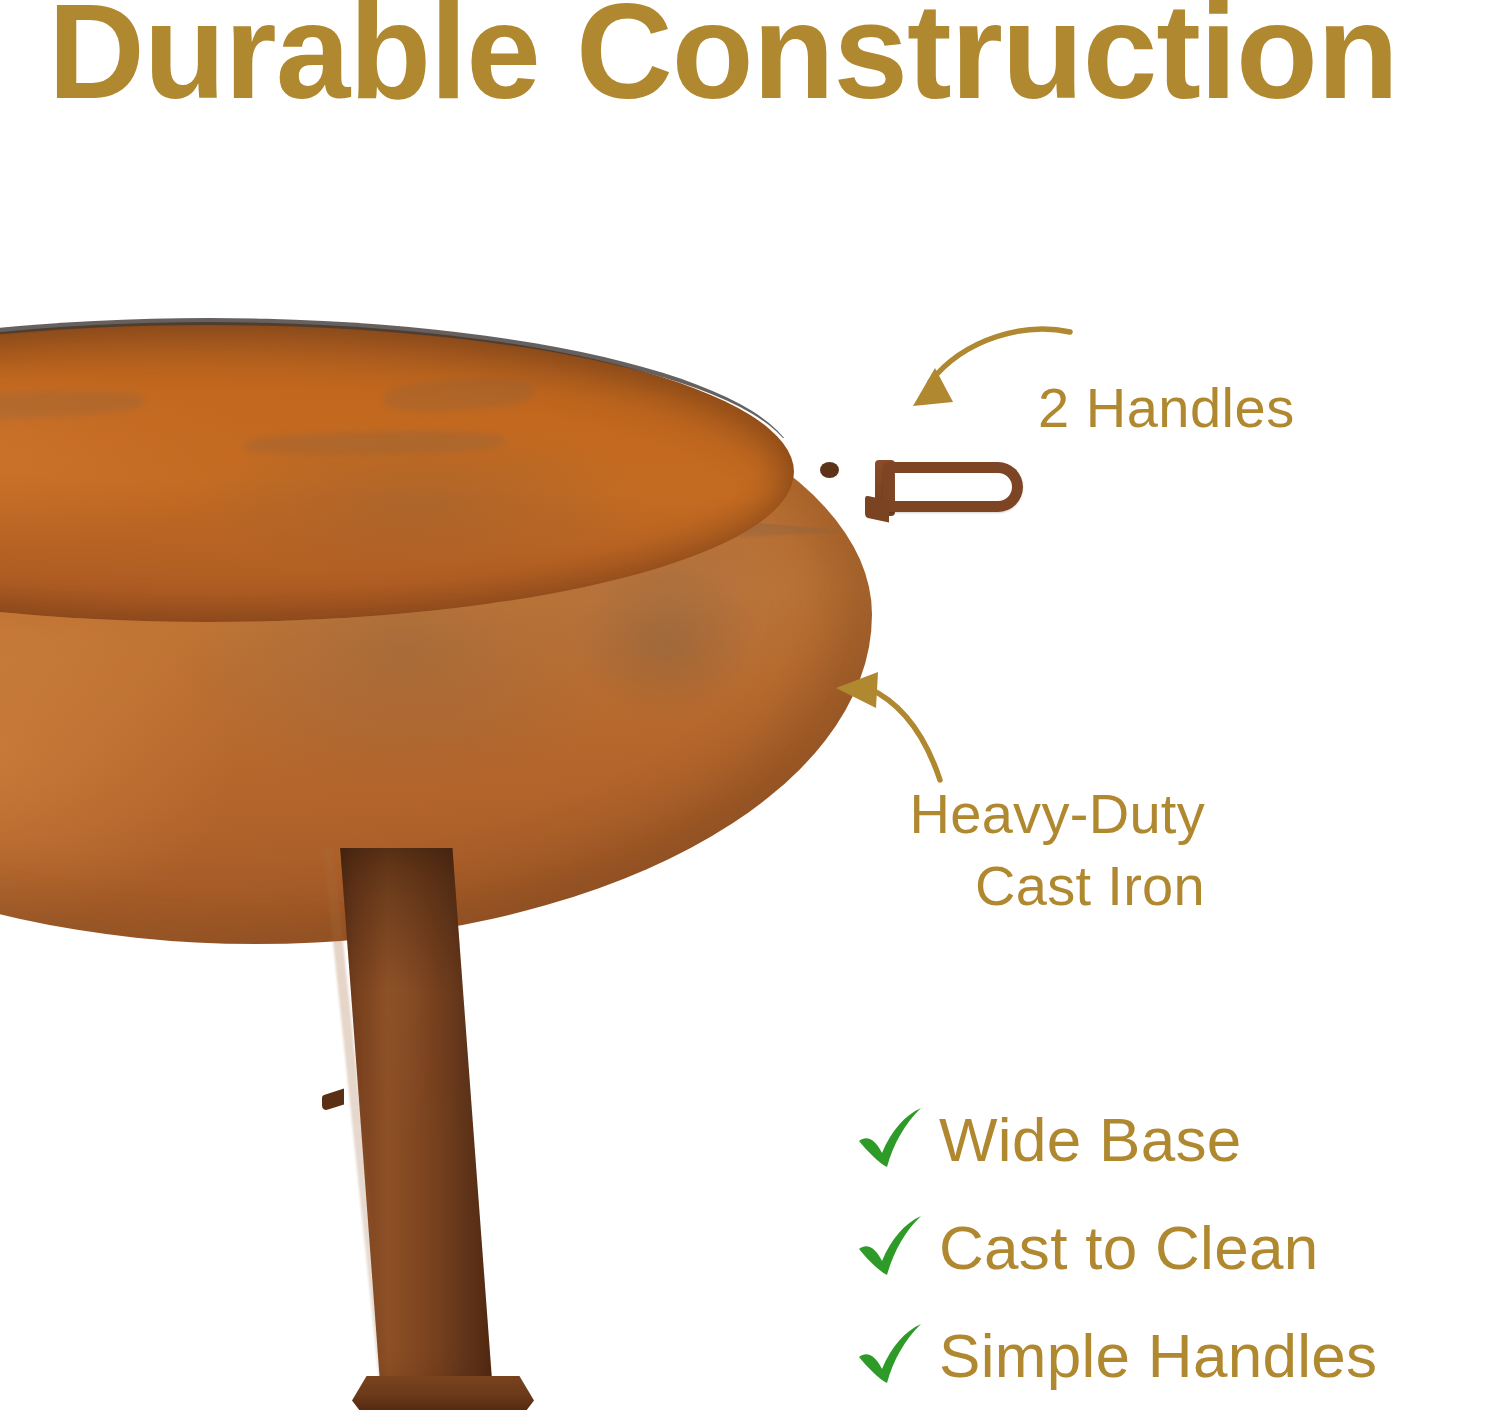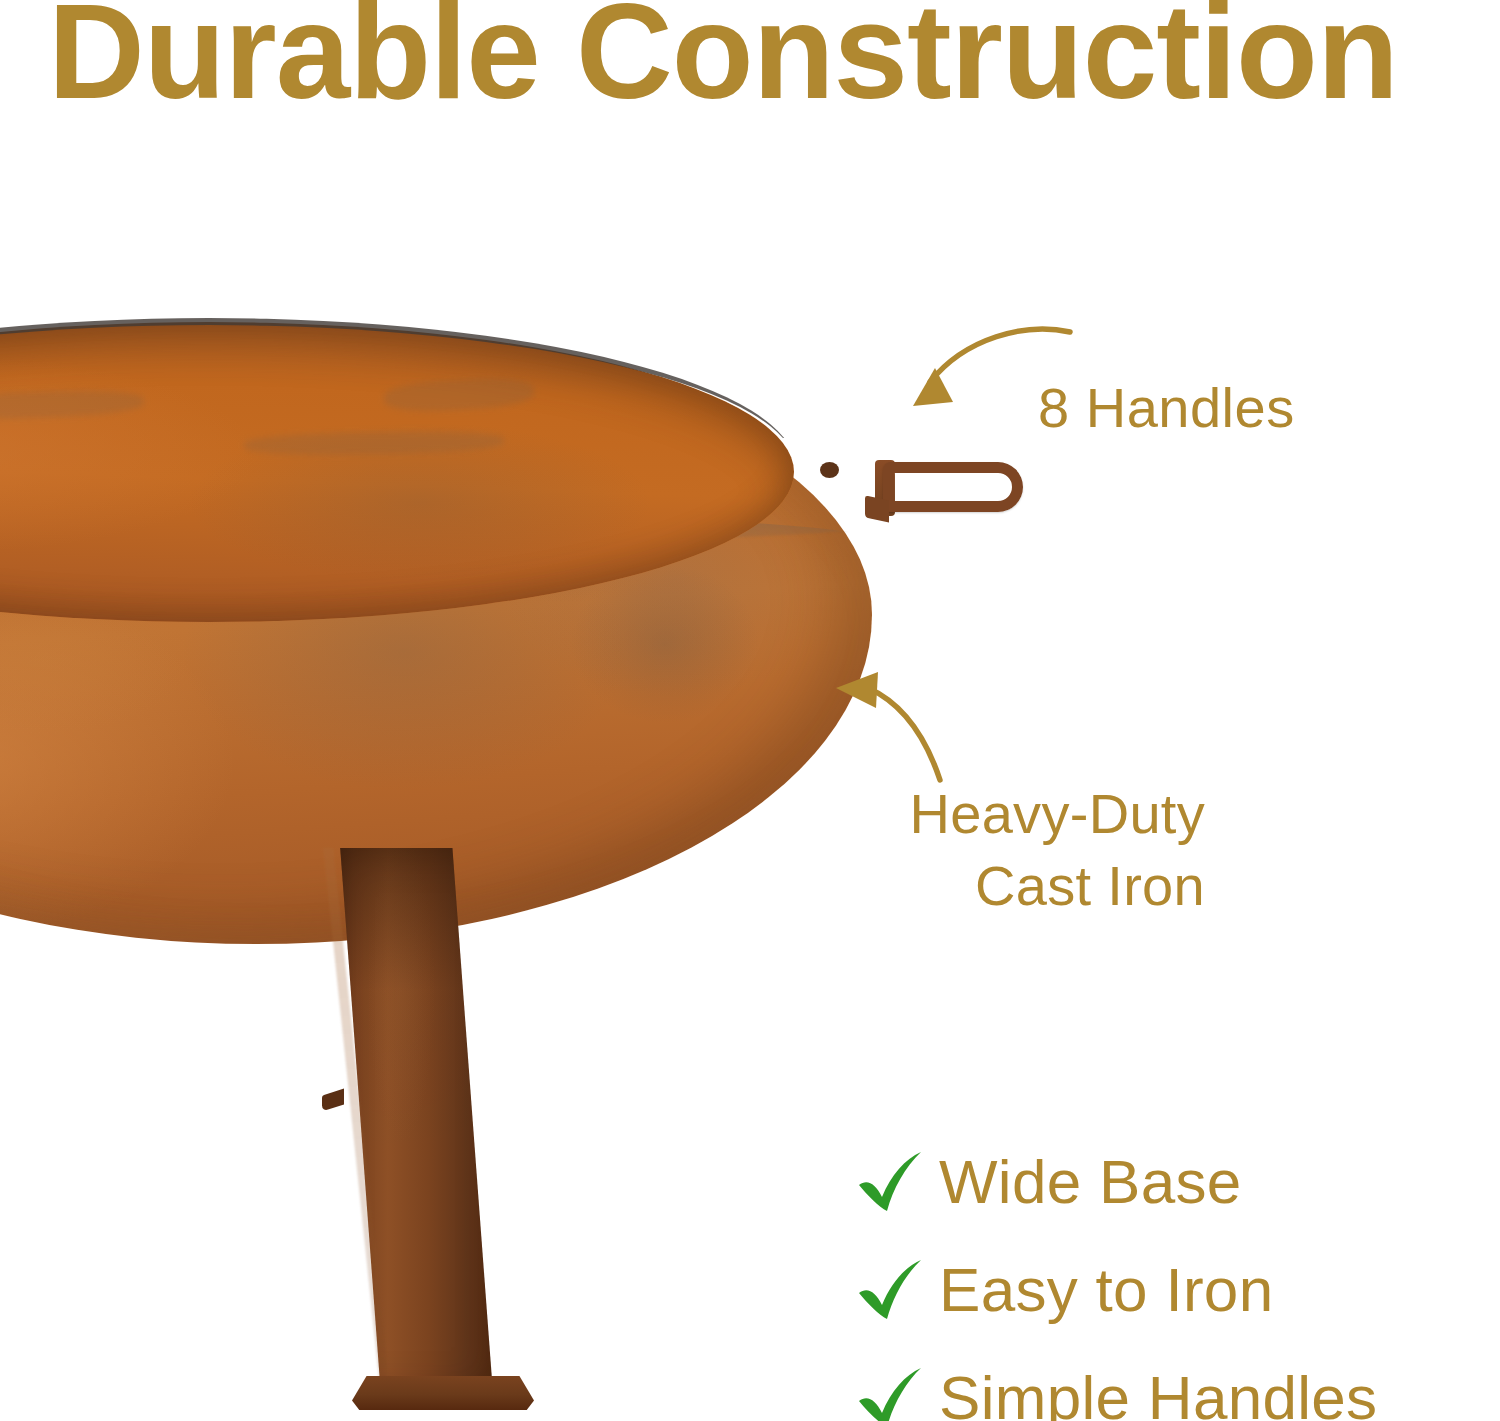--- a/index.html
+++ b/index.html
@@ -286,21 +286,21 @@
 
   
   #features {
     position: absolute;
     left: 855px;
     top: 1107px;
     width: 645px;
   }
   .feature-row {
     display: flex;
-    align-items: flex-end;
+    align-items: flex-start;
     height: 108px;
   }
   .check-icon {
     flex: 0 0 auto;
     width: 72px;
     height: 64px;
     margin-right: 12px;
   }
   .feature-label {
     color: #b08830;
@@ -352,21 +352,21 @@
       <div class="leg-bracket"></div>
       <div class="leg-foot"></div>
     </div>
 
   </div>
 
   <svg id="arrow-handles" class="arrow-svg" width="180" height="130" viewBox="0 0 180 130">
     <path d="M175 12 C 130 2, 70 18, 35 62" fill="none" stroke="#b08830" stroke-width="5.5" stroke-linecap="round"></path>
     <path d="M40 48 L 18 86 L 58 82 Z" fill="#b08830"></path>
   </svg>
-  <div id="anno-handles" class="anno-text">8 Handles</div>
+  <div id="anno-handles" class="anno-text">2 Handles</div>
 
   <svg id="arrow-castiron" class="arrow-svg" width="140" height="130" viewBox="0 0 140 130">
     <path d="M120 120 C 106 78, 84 44, 48 28" fill="none" stroke="#b08830" stroke-width="5.5" stroke-linecap="round"></path>
     <path d="M58 12 L 16 28 L 56 48 Z" fill="#b08830"></path>
   </svg>
   <div id="anno-castiron" class="anno-text">Heavy-Duty
 Cast Iron</div>
 
   <div id="features">
 
@@ -374,21 +374,21 @@
       <svg class="check-icon" viewBox="0 0 72 64">
         <path d="M4 34 C 12 28, 20 32, 27 46 C 36 24, 50 8, 66 1 C 50 16, 38 38, 32 60 C 24 56, 12 44, 4 34 Z" fill="#2e9b28"></path>
       </svg>
       <span class="feature-label">Wide Base</span>
     </div>
 
     <div class="feature-row">
       <svg class="check-icon" viewBox="0 0 72 64">
         <path d="M4 34 C 12 28, 20 32, 27 46 C 36 24, 50 8, 66 1 C 50 16, 38 38, 32 60 C 24 56, 12 44, 4 34 Z" fill="#2e9b28"></path>
       </svg>
-      <span class="feature-label">Easy to Iron</span>
+      <span class="feature-label">Cast to Clean</span>
     </div>
 
     <div class="feature-row">
       <svg class="check-icon" viewBox="0 0 72 64">
         <path d="M4 34 C 12 28, 20 32, 27 46 C 36 24, 50 8, 66 1 C 50 16, 38 38, 32 60 C 24 56, 12 44, 4 34 Z" fill="#2e9b28"></path>
       </svg>
       <span class="feature-label">Simple Handles</span>
     </div>
 
   </div>

